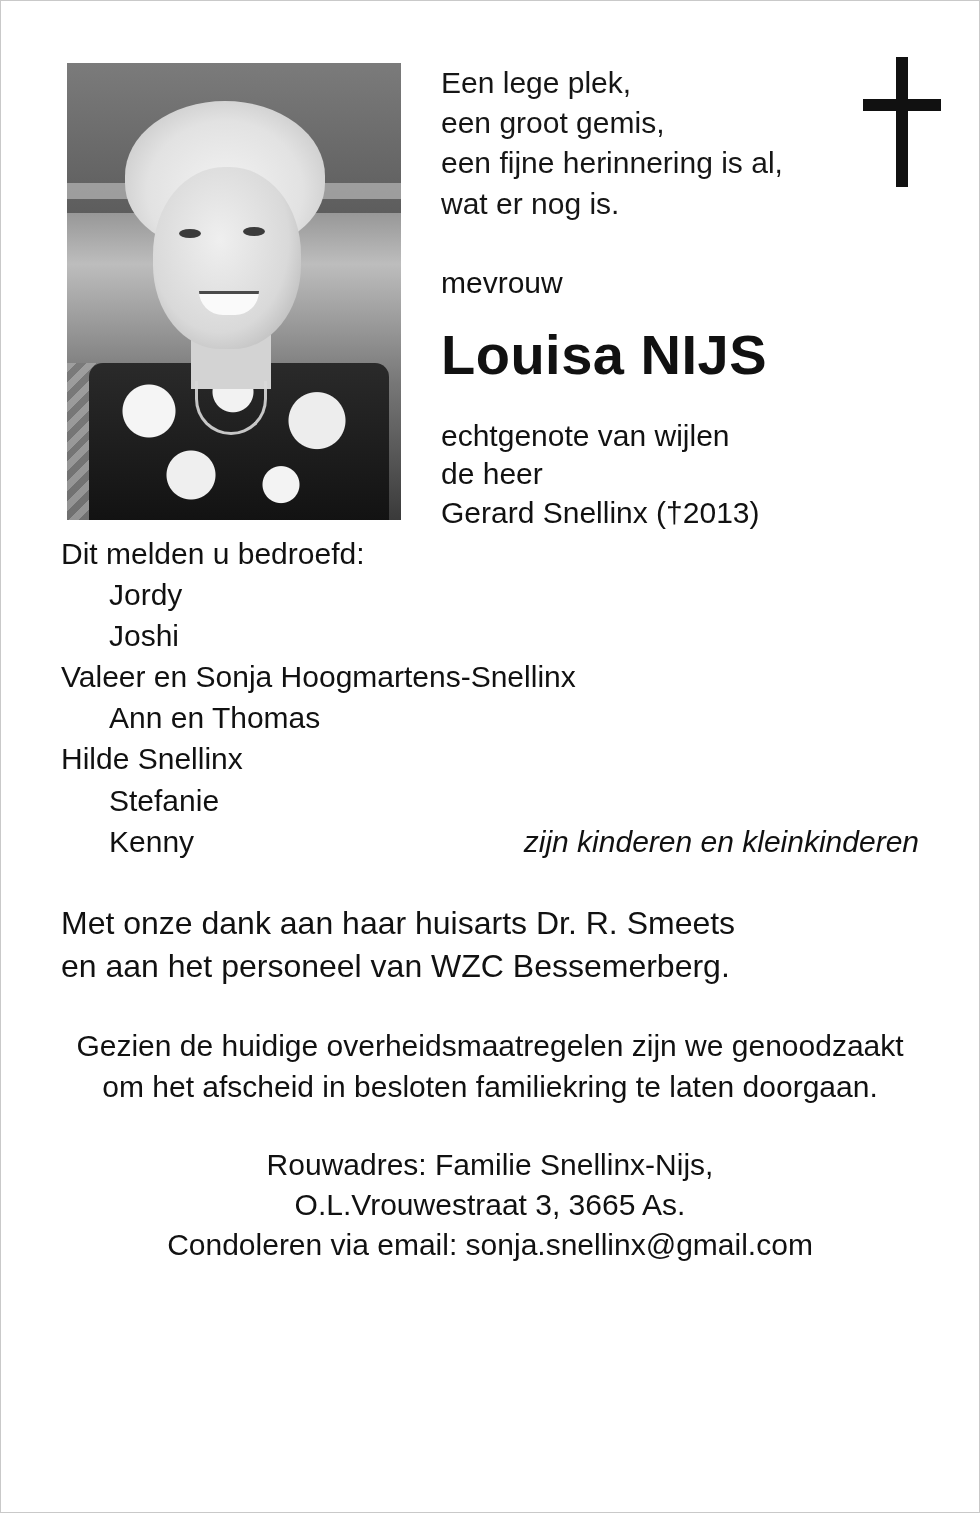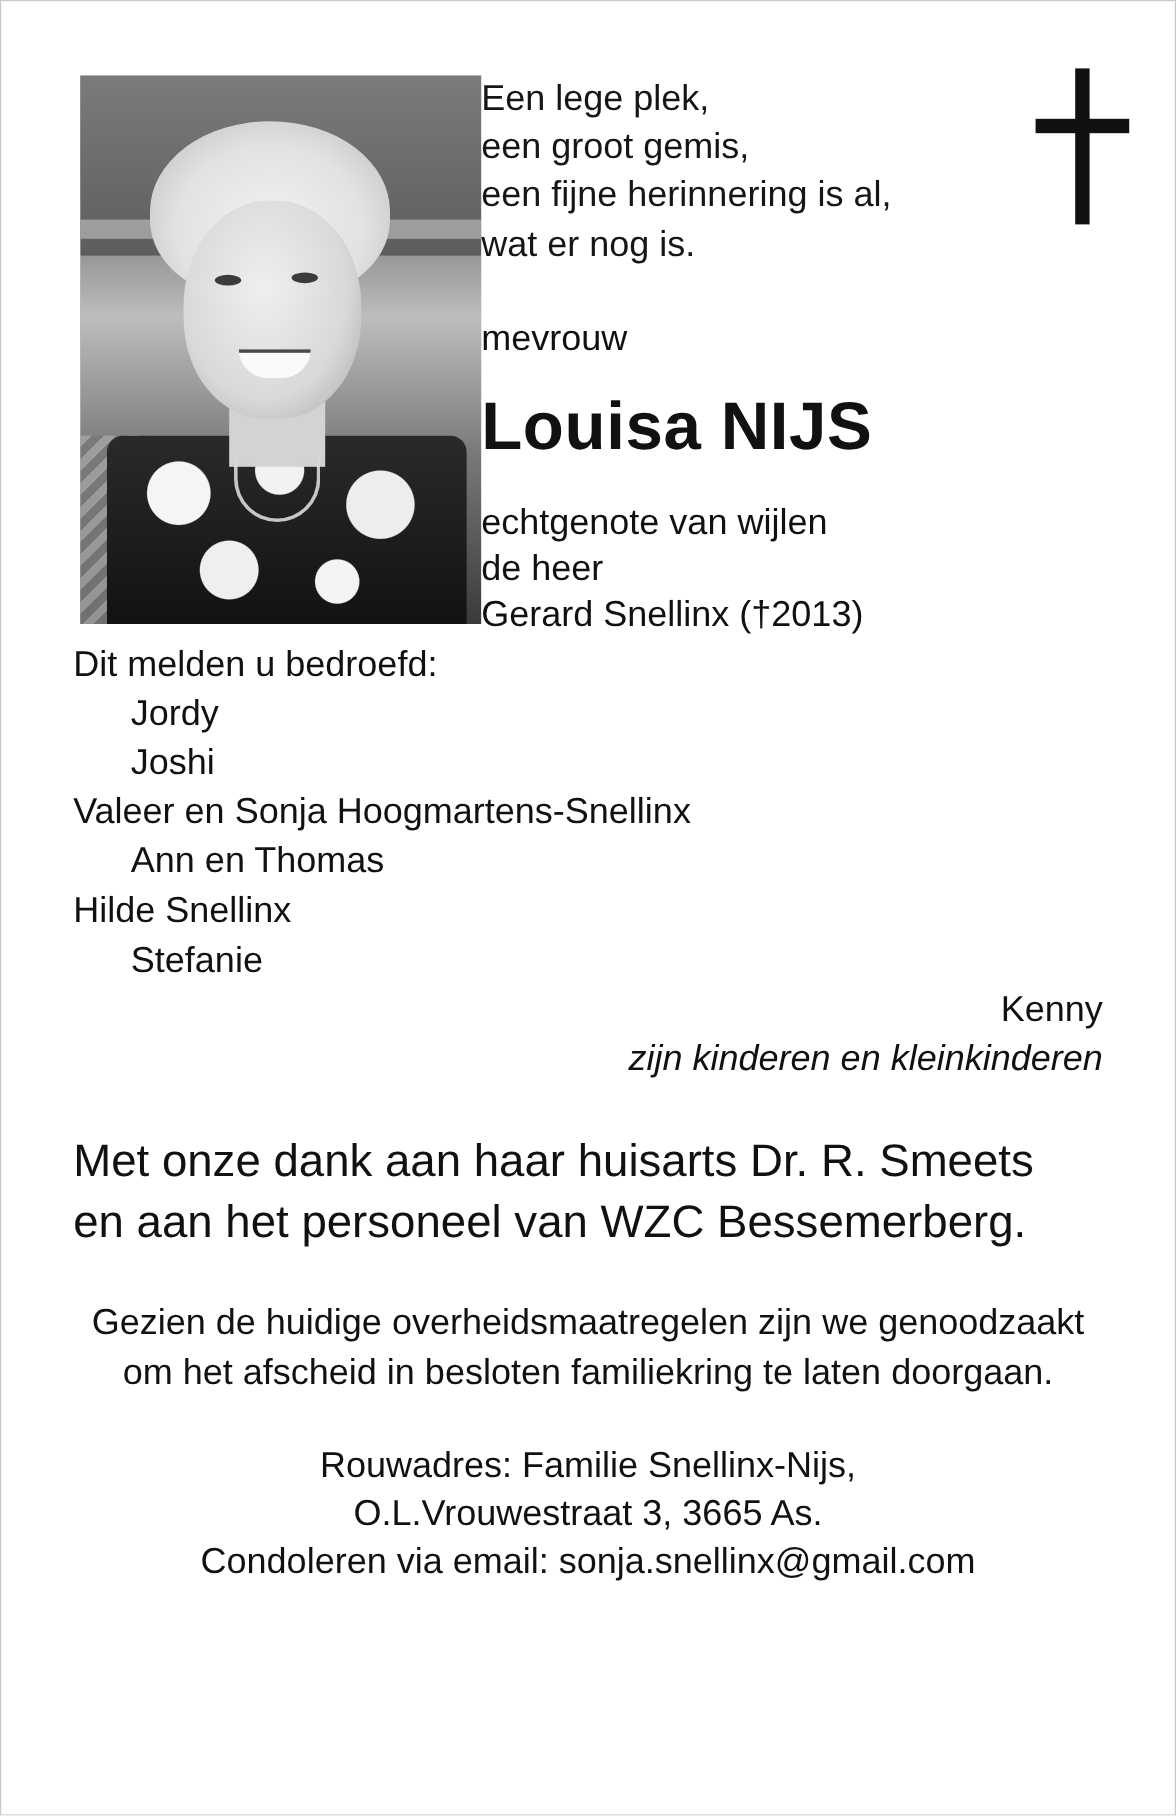--- a/index.html
+++ b/index.html
@@ -96,20 +96,21 @@
     position: absolute; left: 0; top: 300px; width: 60px; height: 160px;
     background: repeating-linear-gradient(135deg, #a9a29a 0 7px, #7e7870 7px 14px);
     opacity: .85;
   }
 
   .top-right {
     flex: 1 1 auto;
     padding-right: 16px;
     position: relative;
     min-height: 470px;
+    margin-left: 40px;
   }
   .poem {
     font-size: 30px;
     line-height: 1.34;
     color: #161616;
     margin: 0 0 42px 0;
     white-space: pre-line;
   }
   .salutation {
     font-size: 30px;
@@ -153,26 +154,25 @@
   }
   .family {
     font-size: 30px;
     line-height: 1.37;
   }
   .family .line { white-space: pre; }
   .family .indent { padding-left: 48px; }
   .family .lastline {
     display: flex;
     justify-content: space-between;
-    align-items: flex-end;
-    flex-direction: column;
+    align-items: center;
   }
   .family .note { font-style: italic; }
   .thanks {
-    font-size: 38px;
+    font-size: 32px;
     line-height: 1.35;
     margin: 40px 0 0 0;
     white-space: pre-line;
   }
   .measures {
     font-size: 30px;
     line-height: 1.35;
     text-align: center;
     margin: 38px 0 0 0;
     white-space: pre-line;

